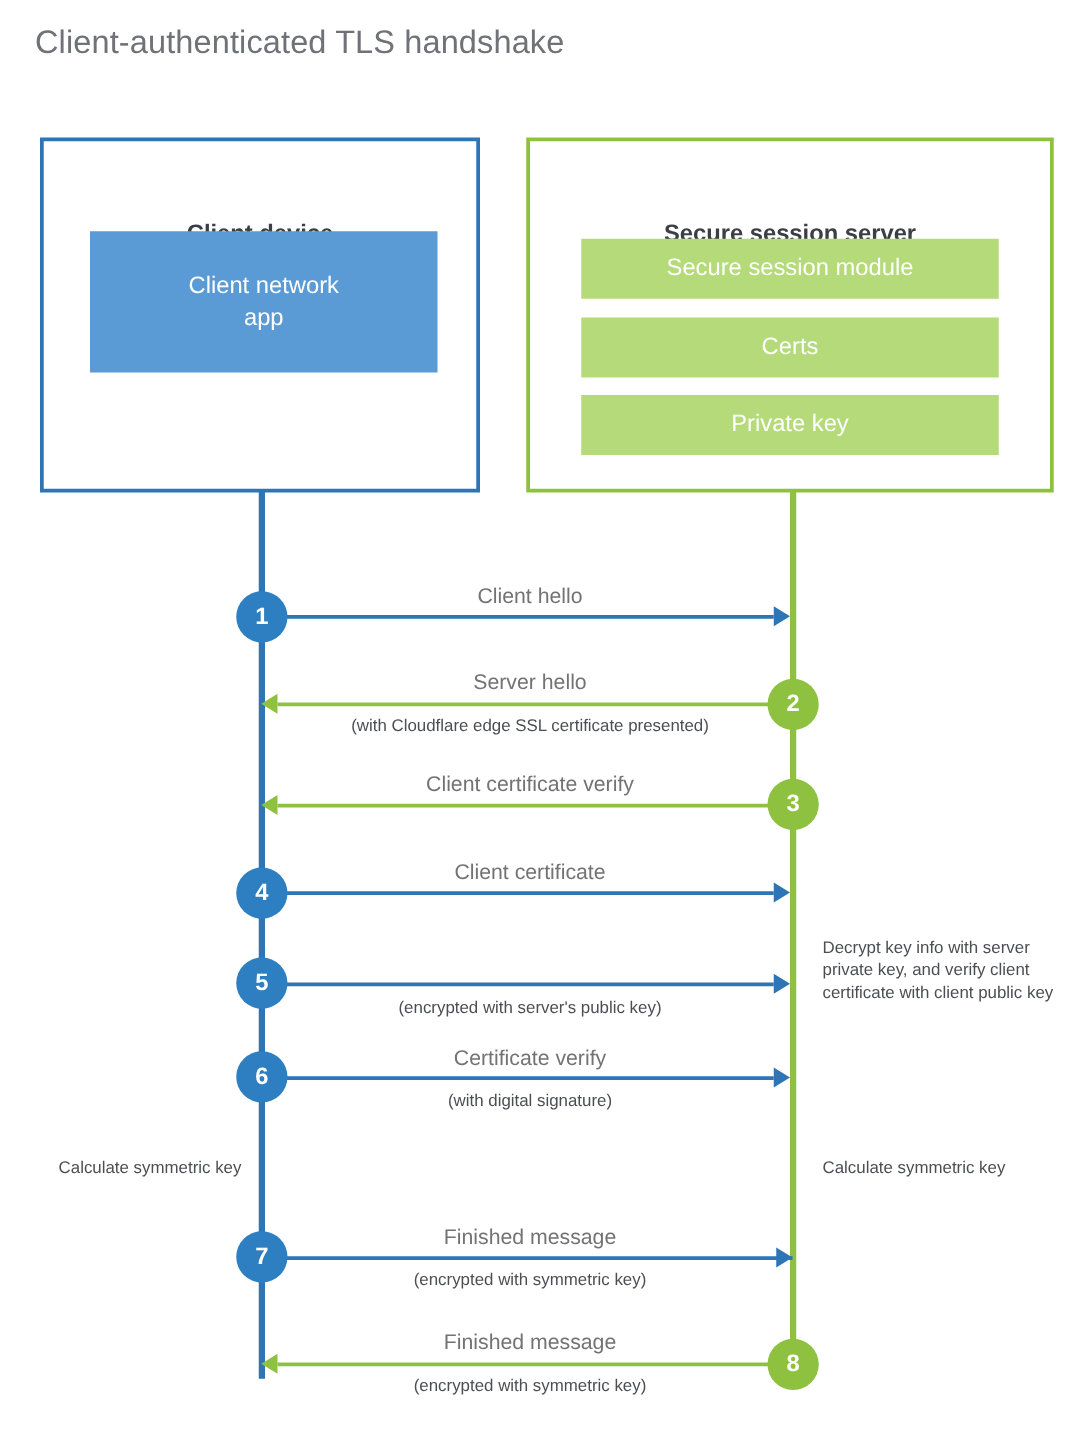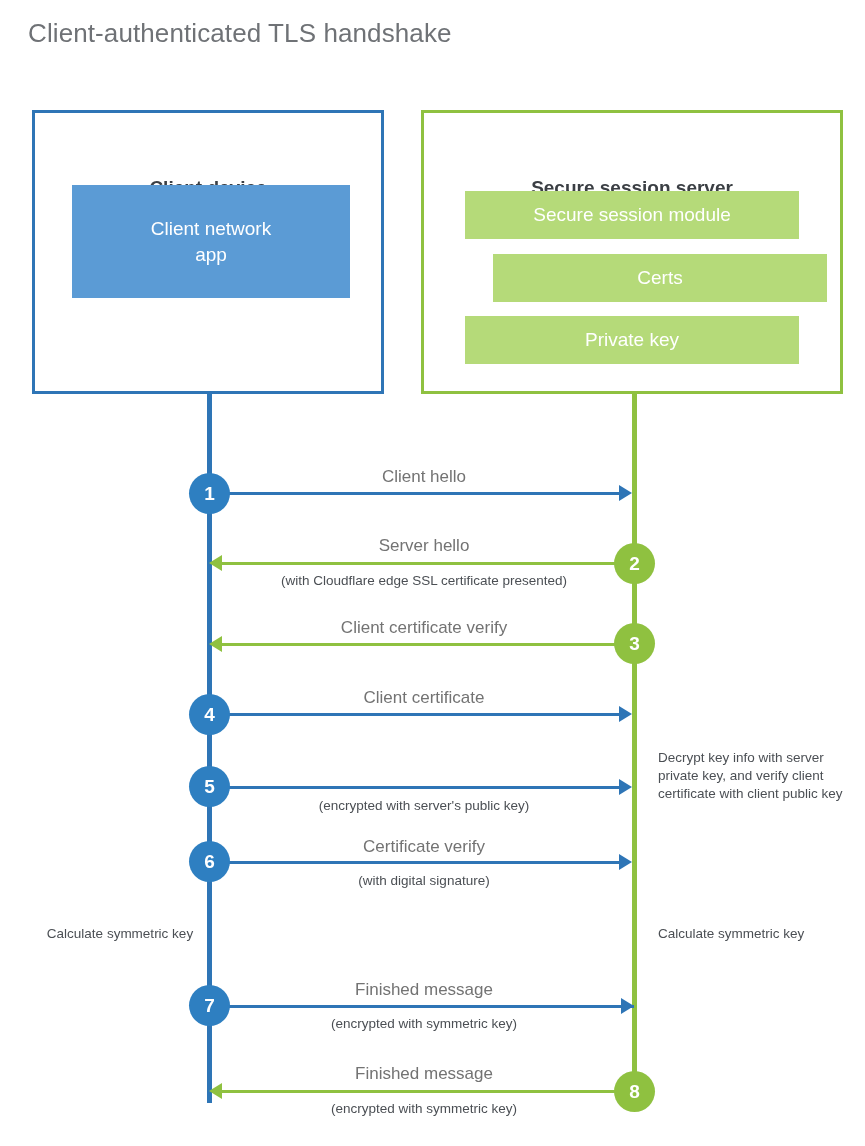--- a/index.html
+++ b/index.html
@@ -89,21 +89,21 @@
     height: 48px;
     background: #b5da79;
     display: flex;
     align-items: center;
     justify-content: center;
     color: #ffffff;
     font-size: 19px;
     box-sizing: border-box;
   }
   #server-bar-0 { top: 78px; }
-  #server-bar-1 { top: 141px; margin-left: 28px; }
+  #server-bar-1 { top: 141px; }
   #server-bar-2 { top: 203px; }
 
   
   .lifeline {
     position: absolute;
     width: 5px;
   }
   #client-lifeline {
     left: 207px;
     top: 393px;

